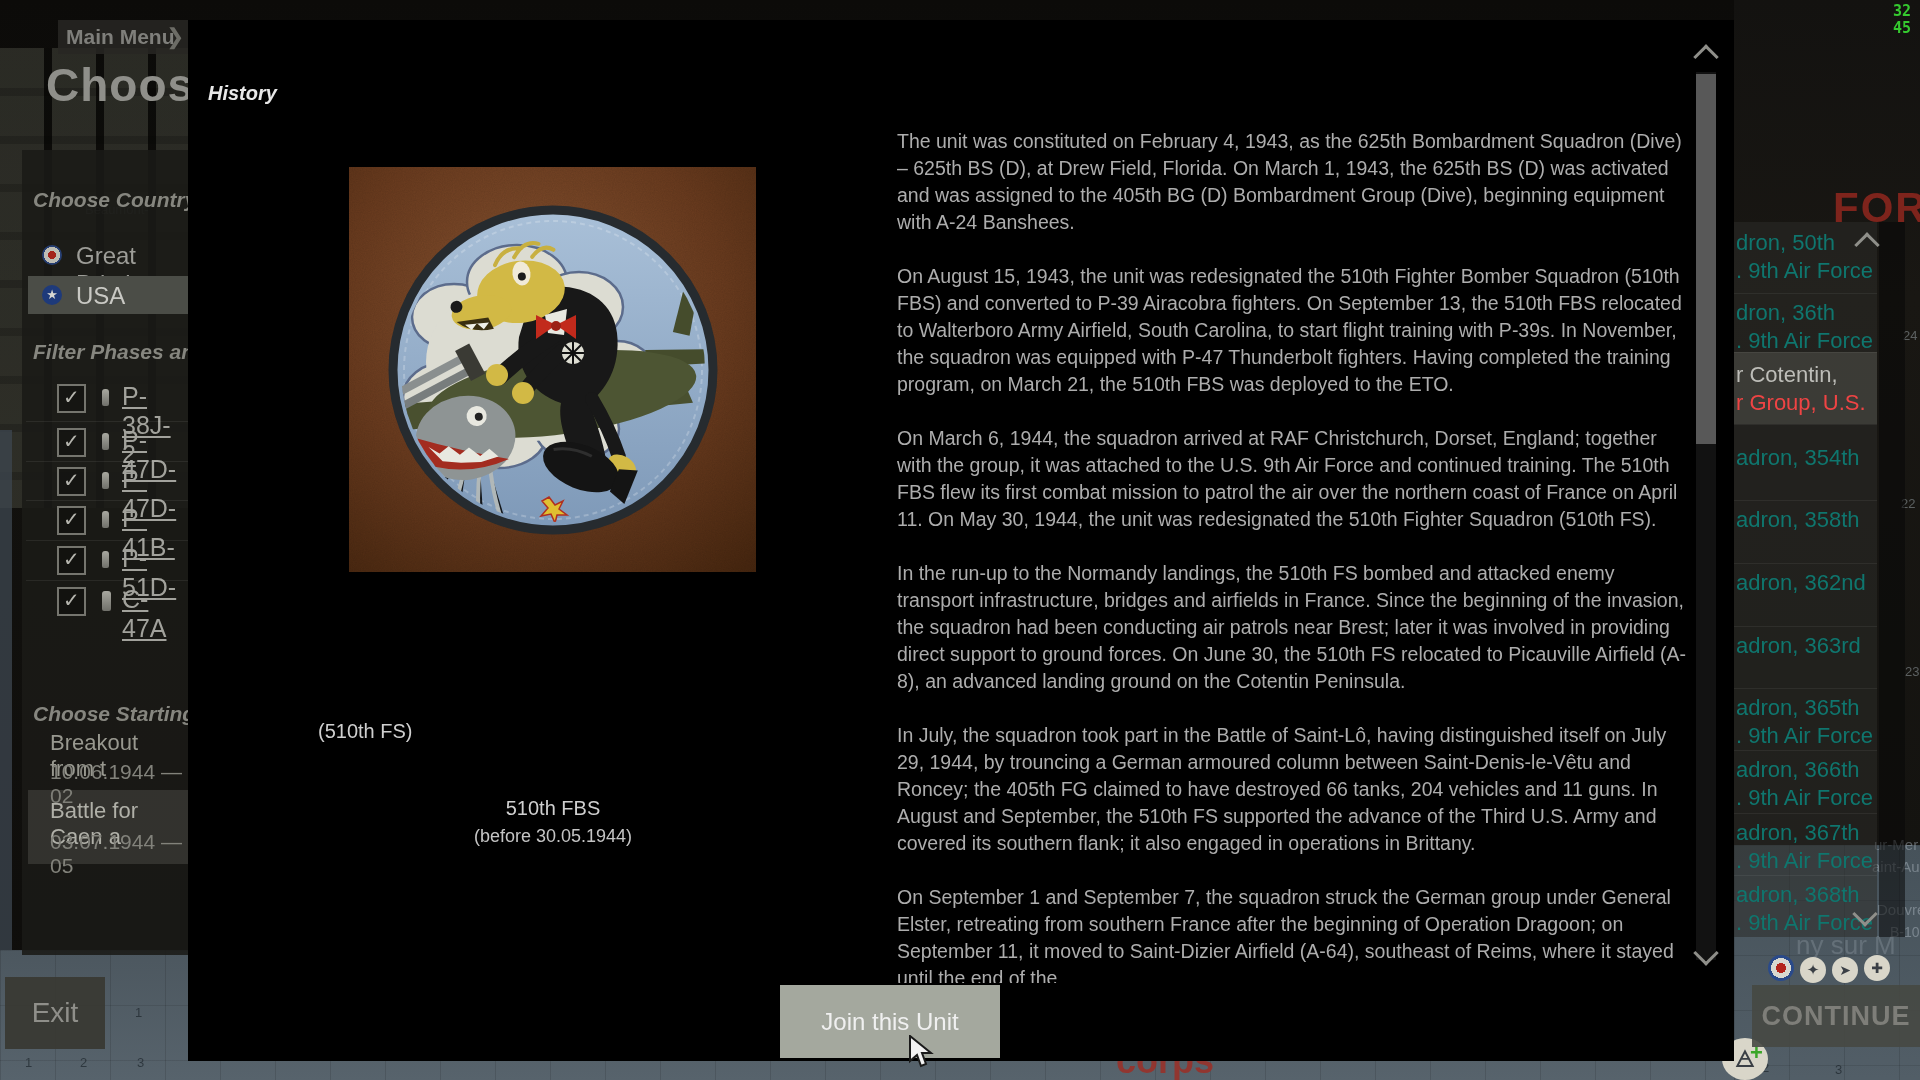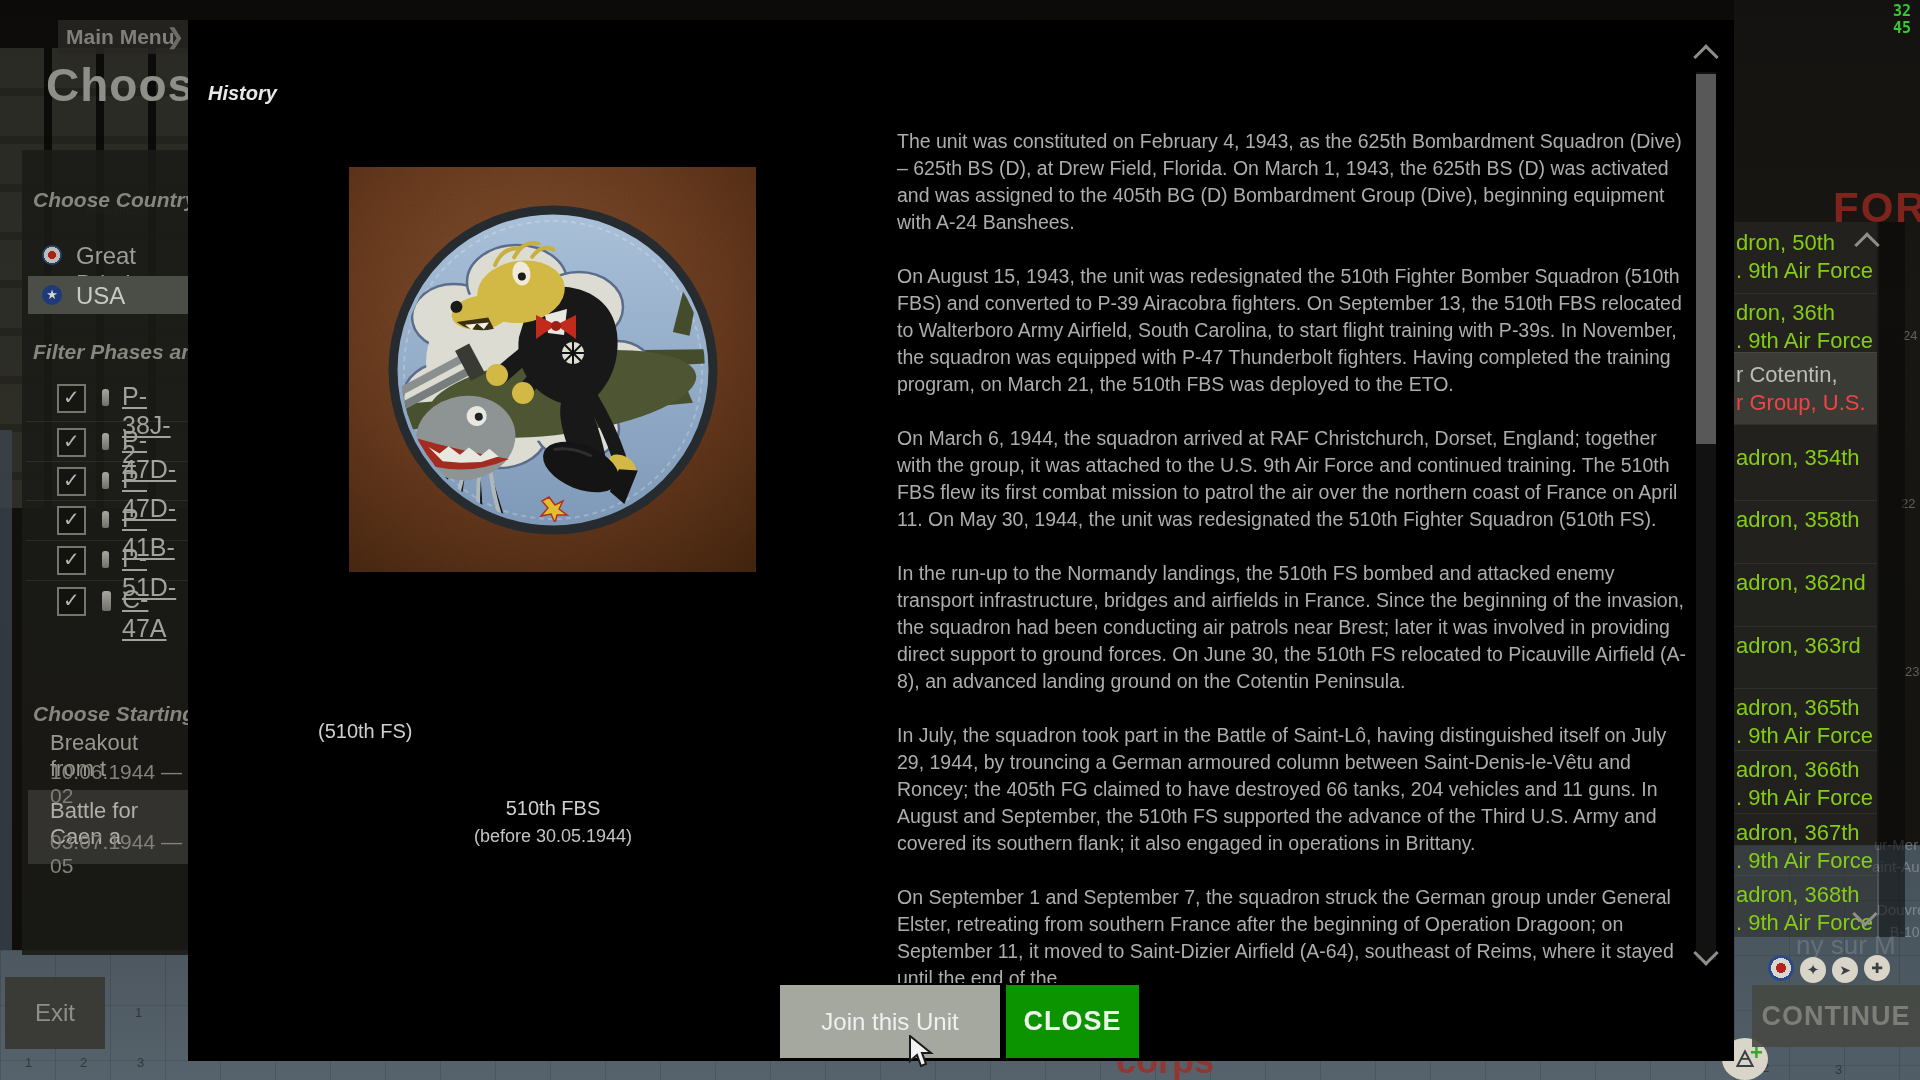--- a/index.html
+++ b/index.html
@@ -52,25 +52,25 @@
     font-size:20px;line-height:23px;text-align:center;background:rgba(0,0,0,.25);}
   .bomb-icon{width:7px;height:17px;border-radius:3px 3px 2px 2px;
     background:linear-gradient(180deg,#a8a8a0,#70706a);}
   .ac-label{font-size:25px;color:#a2a29c;text-decoration:underline;}
   .sep{height:1px;background:rgba(255,255,255,.07);}
   .phase-name{font-size:22px;color:#98988f;}
   .phase-dates{font-size:21px;color:#82827b;}
   .phase-hl{left:28px;width:160px;height:74px;background:rgba(120,120,110,.28);}
 
   .exit-btn{left:5px;top:977px;width:100px;height:72px;background:rgba(56,56,50,.92);
-    color:#8f8f8a;font-size:24px;line-height:72px;text-align:center;}
+    color:#8f8f8a;font-size:28px;line-height:72px;text-align:center;}
 
   
   .sq-panel{left:1719px;top:222px;width:158px;height:715px;background:rgba(44,44,40,.55);}
-  .sq-line{left:1736px;font-size:22px;color:#84cc16;white-space:nowrap;}
+  .sq-line{left:1736px;font-size:22px;color:#0f766e;white-space:nowrap;}
   .sq-hl{left:1719px;top:352px;width:158px;height:72px;background:rgba(120,120,112,.30);}
   .sq-sep{left:1719px;width:158px;height:1px;background:rgba(255,255,255,.06);}
   .right-scroll{left:1879px;top:222px;width:26px;height:715px;background:rgba(8,8,8,.55);}
 
   .chev{width:15px;height:15px;border-left:3px solid #8f8f8a;border-top:3px solid #8f8f8a;}
   .chev-up{transform:rotate(45deg);}
   .chev-down{transform:rotate(225deg);}
 
   .poster-text{left:1833px;top:184px;font-size:42px;font-weight:800;color:#7e241c;letter-spacing:2px;}
   .continue-btn{left:1752px;top:985px;width:168px;height:62px;background:rgba(70,72,67,.9);
@@ -379,21 +379,20 @@
       <p>In July, the squadron took part in the Battle of Saint-Lô, having distinguished itself on July 29, 1944, by trouncing a German armoured column between Saint-Denis-le-Vêtu and Roncey; the 405th FG claimed to have destroyed 66 tanks, 204 vehicles and 11 guns. In August and September, the 510th FS supported the advance of the Third U.S. Army and covered its southern flank; it also engaged in operations in Brittany.</p>
       <p>On September 1 and September 7, the squadron struck the German group under General Elster, retreating from southern France after the beginning of Operation Dragoon; on September 11, it moved to Saint-Dizier Airfield (A-64), southeast of Reims, where it stayed until the end of the</p>
     </div>
 
     <div class="abs chev chev-up mchev-up"></div>
     <div class="abs mscroll-track"></div>
     <div class="abs mscroll-thumb"></div>
     <div class="abs chev chev-down mchev-down"></div>
 
     <div class="abs join-btn">Join this Unit</div>
-    <div class="abs close-btn">CLOSE</div>
   </div>
 
   <svg class="abs cursor" style="left:908px;top:1035px" width="30" height="34" viewBox="0 0 30 34">
     <polygon points="2,1 2,26 9,20 13,31 18,29 14,18 23,18" fill="#f2f2f2" stroke="#1a1a1a" stroke-width="2"></polygon>
   </svg>
 
   <span class="abs fps" style="top:2px">32</span>
   <span class="abs fps" style="top:19px">45</span>
 </div>
 

